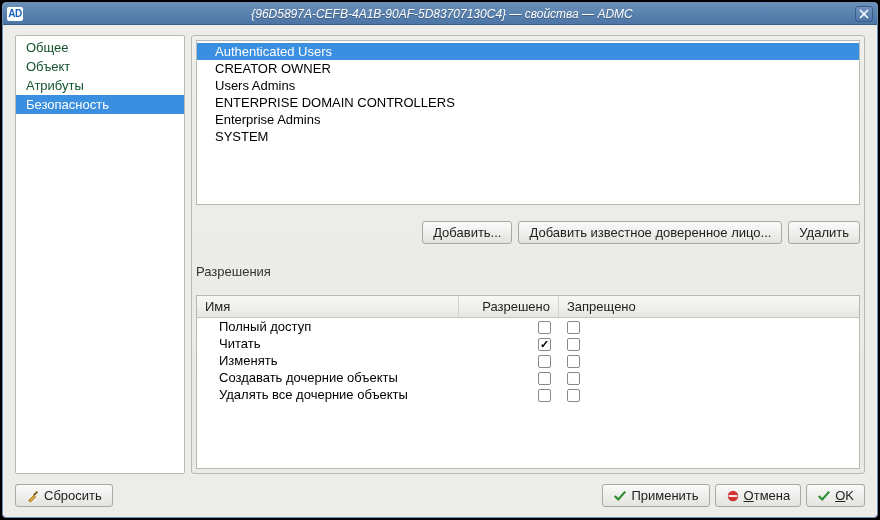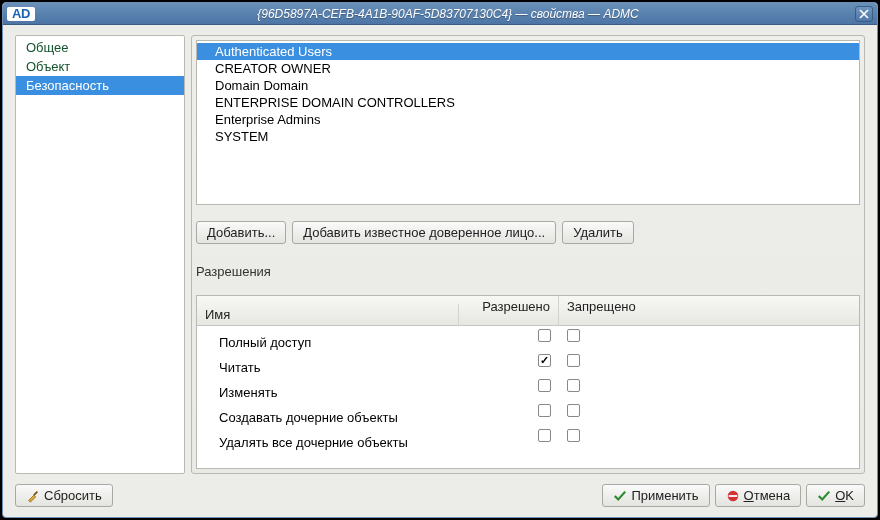--- a/index.html
+++ b/index.html
@@ -25,24 +25,24 @@
   .titlebar {
     height: 22px;
     background: linear-gradient(to bottom, #6a90b9 0%, #5a82af 50%, #4c75a6 100%);
     display: flex;
     align-items: center;
     padding: 0 4px;
     border-bottom: 1px solid #3a5d86;
     border-radius: 3px 3px 0 0;
   }
   .app-icon {
-    width: 28px; height: 14px;
+    width: 16px; height: 14px;
     background: #ffffff;
     color: #1d63b5;
-    font-size: 13px;
+    font-size: 10px;
     font-weight: bold;
     display: flex; align-items: center; justify-content: center;
     border-radius: 2px;
     margin-right: 6px;
     letter-spacing: -0.5px;
   }
   .title-text {
     flex: 1;
     color: #fff;
     font-style: italic;
@@ -109,20 +109,21 @@
   .principal-item {
     padding: 1px 18px;
     cursor: default;
   }
   .principal-item.selected {
     background: #3b8fe0;
     color: #fff;
   }
   .btn-row {
     display: flex;
+    justify-content: flex-end;
     gap: 6px;
   }
   .btn {
     background: linear-gradient(to bottom,#fafafa,#e3e3df);
     border: 1px solid #a9a9a4;
     border-radius: 3px;
     padding: 3px 10px;
     font-size: 13px;
     cursor: pointer;
     display: inline-flex;
@@ -148,21 +149,21 @@
     background: linear-gradient(to bottom,#f7f7f4,#e7e7e2);
     border-bottom: 1px solid #c7c7c2;
   }
   .th {
     padding: 3px 8px;
     border-right: 1px solid #d2d2ce;
     font-weight: normal;
     color: #222;
   }
   .th:last-child { border-right: none; }
-  .col-name { flex: 0 0 262px; margin-top: 8px; }
+  .col-name { flex: 0 0 262px; }
   .col-allow { flex: 0 0 100px; text-align: right; }
   .col-deny  { flex: 1; }
   .tbody { overflow: auto; flex: 1; }
   .tr { display: flex; }
   .td { padding: 1px 8px; }
   .td.col-name { padding-left: 22px; }
   .chk {
     width: 13px; height: 13px;
     border: 1px solid #888;
     background: #fff;
@@ -203,28 +204,29 @@
         </svg>
     </div>
   </div>
 
   <div class="content">
     <div class="main-row">
 
       <div class="sidebar" id="sidebar">
           <div class="sidebar-item">Общее</div>
           <div class="sidebar-item">Объект</div>
+          <div class="sidebar-item">Атрибуты</div>
           <div class="sidebar-item selected">Безопасность</div>
         </div>
 
       <div class="panel">
         <div class="principals" id="principals">
             <div class="principal-item selected">Authenticated Users</div>
             <div class="principal-item">CREATOR OWNER</div>
-            <div class="principal-item">Domain Domain</div>
+            <div class="principal-item">Users Admins</div>
             <div class="principal-item">ENTERPRISE DOMAIN CONTROLLERS</div>
             <div class="principal-item">Enterprise Admins</div>
             <div class="principal-item">SYSTEM</div>
           </div>
 
         <div class="btn-row">
           <button class="btn">Добавить...</button>
           <button class="btn">Добавить известное доверенное лицо...</button>
           <button class="btn">Удалить</button>
         </div>

